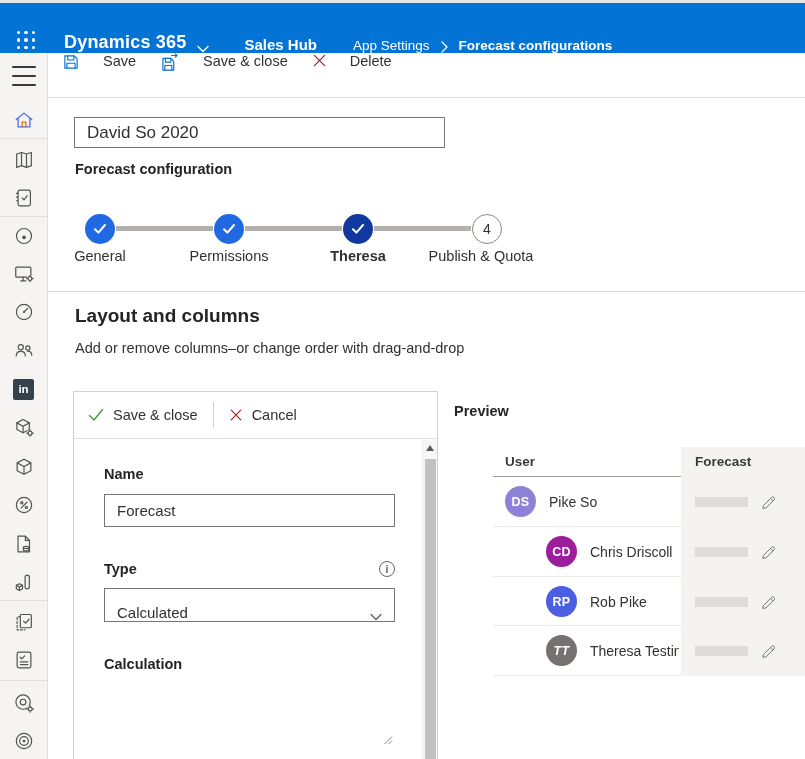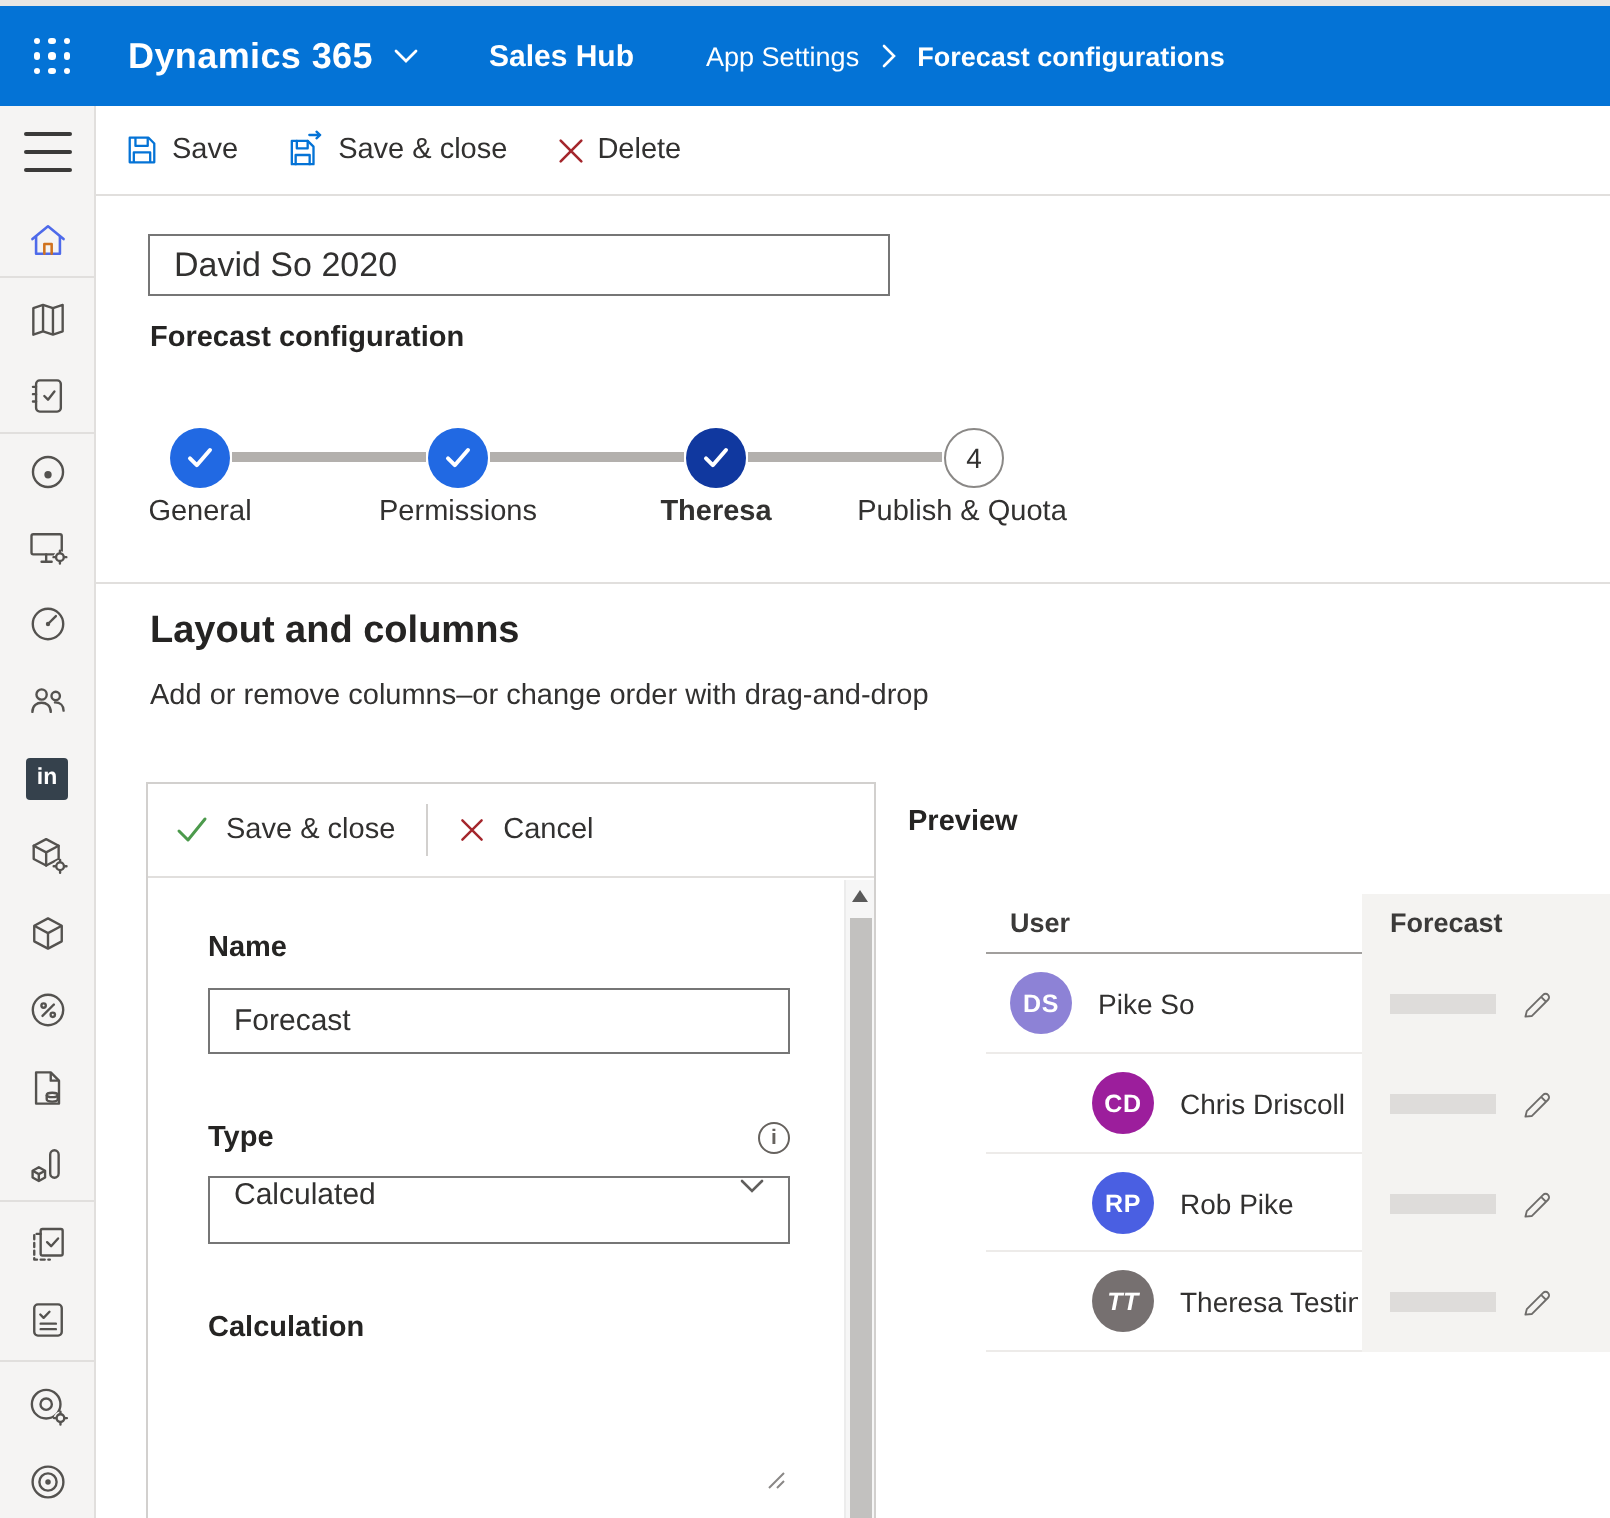--- a/index.html
+++ b/index.html
@@ -3,21 +3,21 @@
 <meta charset="utf-8">
 <style>
   html,body{margin:0;padding:0;width:805px;height:759px;overflow:hidden;
     font-family:"Liberation Sans","DejaVu Sans",sans-serif;background:#fff;color:#323130}
   *{box-sizing:border-box}
   button{font-family:inherit;background:none;border:none;padding:0;cursor:pointer;color:inherit}
 
   
   .topstrip{position:absolute;left:0;top:0;width:805px;height:3px;background:#E8E6E4}
   .topbar{position:absolute;left:0;top:3px;width:805px;height:50px;background:#0473D6;
-    display:flex;align-items:center;color:#fff}
+    display:flex;align-items:flex-end;color:#fff}
   .waffle-btn{margin-left:13px;width:26px;height:26px;display:flex;align-items:center;justify-content:center}
   .waffle{display:grid;grid-template-columns:repeat(3,1fr);gap:4px}
   .waffle i{width:3.5px;height:3.5px;background:#fff;border-radius:50%;display:block}
   .d365{font-size:18px;font-weight:600;margin-left:25px;letter-spacing:.2px}
   .tb-chev{margin-left:11px;display:flex;align-items:center}
   .hub{font-size:15px;font-weight:600;margin-left:35px}
   .crumb{font-size:13.5px;margin-left:36px}
   .crumb-sep{margin-left:11px;display:flex;align-items:center}
   .crumb2{font-size:13.5px;font-weight:600;margin-left:11px}
 
@@ -28,21 +28,21 @@
     flex-direction:column;justify-content:space-between}
   .burger i{display:block;height:2px;background:#3B3A39;border-radius:1px}
   .nav-item{position:absolute;left:0;width:47px;height:24px;display:flex;align-items:center;justify-content:center}
   .nav-sep{position:absolute;left:0;width:47px;height:1px;background:#E1DFDD}
   .li-badge{width:21px;height:21px;background:#35414C;border-radius:2px;color:#fff;
     font-size:11.5px;font-weight:700;display:flex;align-items:center;justify-content:center}
 
   
   .commandbar{position:absolute;left:48px;top:53px;width:757px;height:45px;background:#fff;
     border-bottom:1px solid #E1DFDD;display:flex;align-items:center;padding-left:2px}
-  .cmd{display:flex;align-items:center;gap:6px;font-size:14.5px;color:#323130;height:100%;padding:0 12px}
+  .cmd{display:flex;align-items:flex-start;gap:23px;font-size:14.5px;color:#323130;height:100%;padding:0 12px}
 
   
   .title-input{position:absolute;left:74px;top:117px;width:371px;height:31px;border:1px solid #767676;
     font-size:17px;color:#323130;padding:0 12px;font-family:inherit;background:#fff}
   .config-label{position:absolute;left:75px;top:161px;font-size:14.5px;font-weight:700;color:#252423}
 
   
   .step-circle{position:absolute;top:214px;width:30px;height:30px;border-radius:50%;
     display:flex;align-items:center;justify-content:center}
   .step-circle.upcoming{background:#fff;border:1px solid #8A8886;color:#323130;font-size:14px}
@@ -62,21 +62,21 @@
   .ptb-btn{display:flex;align-items:center;gap:9px;font-size:14.5px;color:#323130}
   .ptb-div{width:1px;height:26px;background:#D2D0CE;margin:0 15px}
   .sb-track{position:absolute;top:48px;right:0;width:15px;bottom:0;background:#F6F6F6;border-left:1px solid #ECECEC}
   .sb-up{position:absolute;top:5px;left:3px;width:0;height:0;border-left:4.5px solid transparent;
     border-right:4.5px solid transparent;border-bottom:6px solid #5A5A5A}
   .sb-thumb{position:absolute;top:19px;left:2px;width:11px;bottom:0;background:#C2C1BF}
   .fld-label{position:absolute;left:30px;font-size:14.5px;font-weight:700;color:#252423}
   .fld-input{position:absolute;left:30px;width:291px;height:33px;border:1px solid #767676;background:#fff;
     font-size:15px;color:#323130;padding:0 12px;font-family:inherit}
   .combo{position:absolute;left:30px;top:196px;width:291px;height:34px;border:1px solid #767676;background:#fff;
-    display:flex;align-items:flex-start;justify-content:space-between;padding:0 12px;font-size:15px}
+    display:flex;align-items:flex-end;justify-content:space-between;padding:0 12px;font-size:15px}
   .info-circ{position:absolute;left:305px;top:169px;width:16px;height:16px;border:1px solid #66625E;
     border-radius:50%;color:#66625E;font-size:10.5px;display:flex;align-items:center;justify-content:center;
     font-weight:700;background:#fff}
   .txtarea{position:absolute;left:30px;top:289px;width:291px;height:66px;border:1px solid #767676;
     font-size:15px;color:#323130;padding:7px 12px;font-family:inherit;resize:none;background:#fff}
   .resize-grip{position:absolute;left:309px;top:343px;pointer-events:none}
 
   
   .preview-title{position:absolute;left:454px;top:403px;font-size:14.5px;font-weight:700;color:#252423}
   .fc-col{position:absolute;left:681px;top:447px;width:124px;height:229px}

